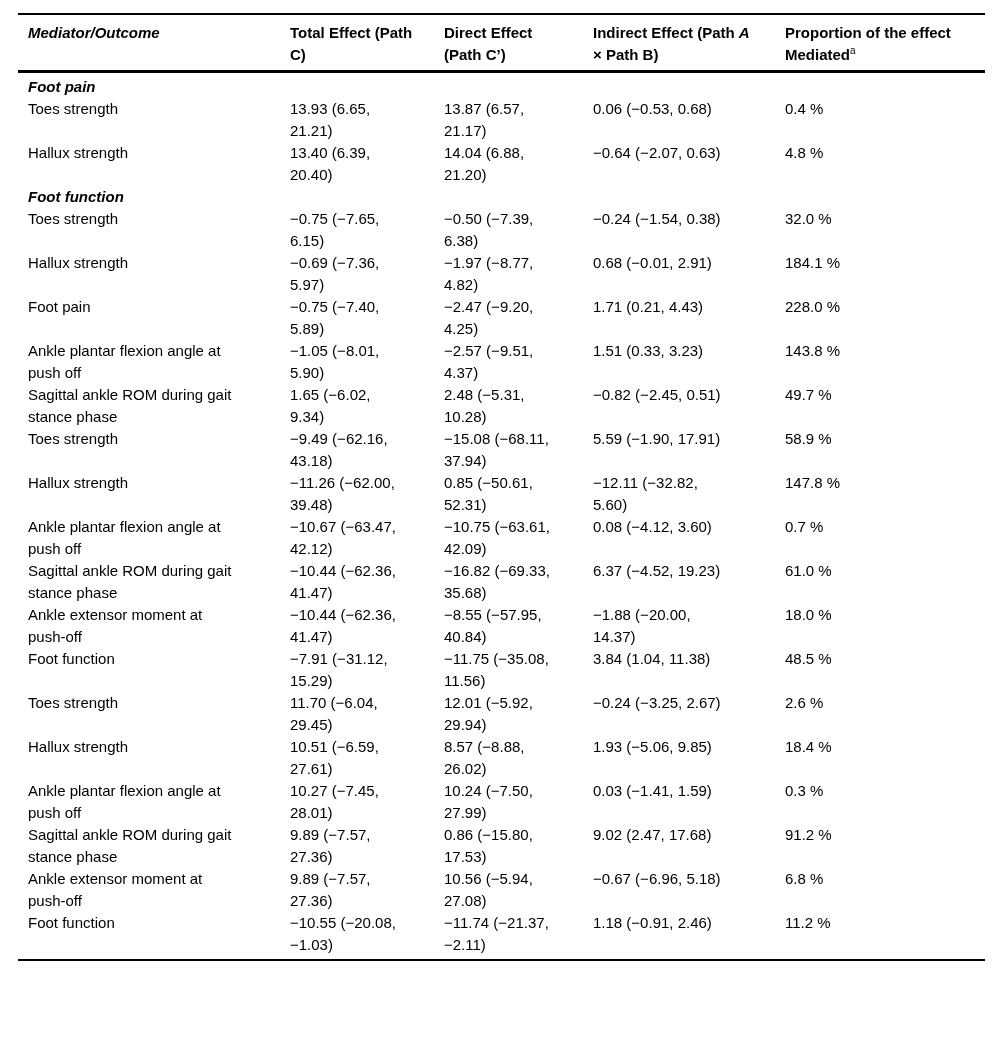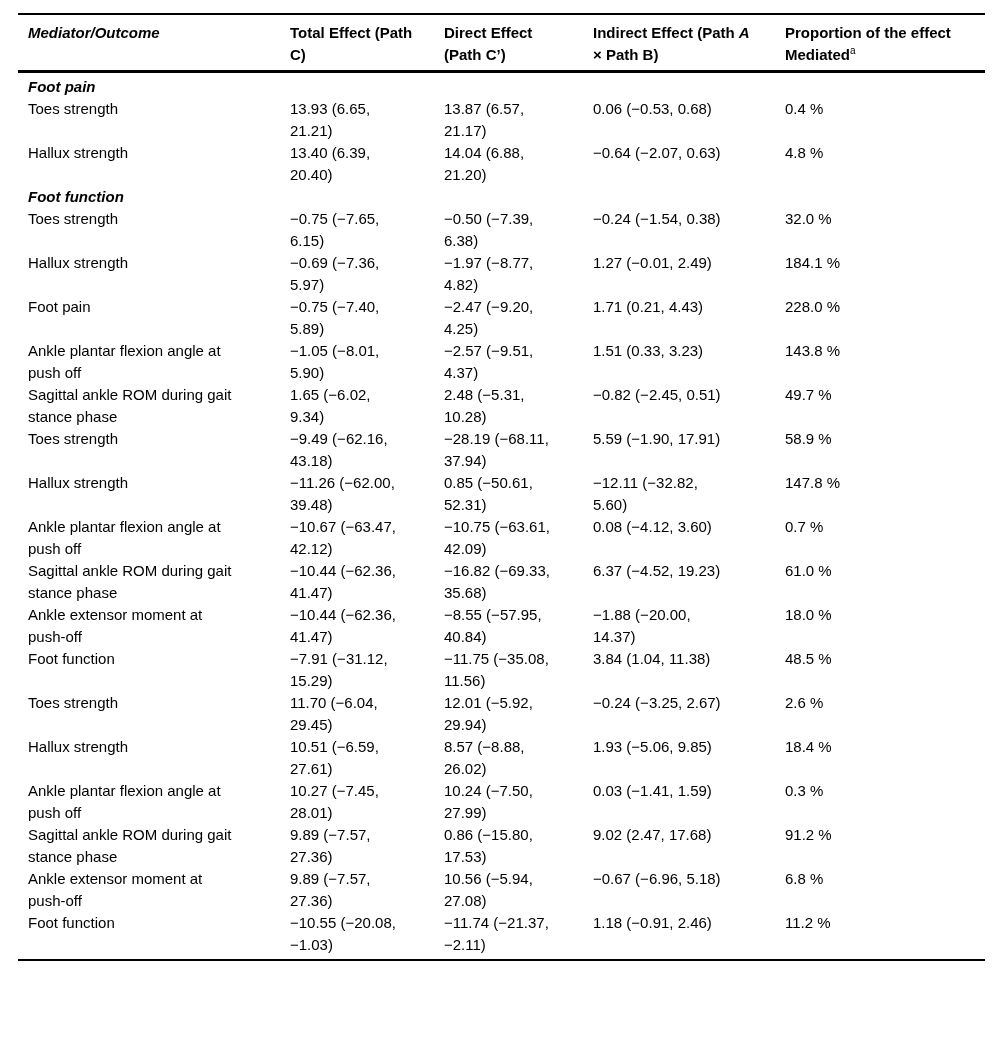--- a/index.html
+++ b/index.html
@@ -109,21 +109,21 @@
 6.38)</td>
           <td class="c4">−0.24 (−1.54, 0.38)</td>
           <td class="c5">32.0 %</td>
         </tr>
         <tr>
           <td class="c1">Hallux strength</td>
           <td class="c2">−0.69 (−7.36,
 5.97)</td>
           <td class="c3">−1.97 (−8.77,
 4.82)</td>
-          <td class="c4">1.27 (−0.01, 2.49)</td>
+          <td class="c4">0.68 (−0.01, 2.91)</td>
           <td class="c5">184.1 %</td>
         </tr>
         <tr>
           <td class="c1">Foot pain</td>
           <td class="c2">−0.75 (−7.40,
 5.89)</td>
           <td class="c3">−2.47 (−9.20,
 4.25)</td>
           <td class="c4">1.71 (0.21, 4.43)</td>
           <td class="c5">228.0 %</td>
@@ -145,21 +145,21 @@
 9.34)</td>
           <td class="c3">2.48 (−5.31,
 10.28)</td>
           <td class="c4">−0.82 (−2.45, 0.51)</td>
           <td class="c5">49.7 %</td>
         </tr>
         <tr>
           <td class="c1">Toes strength</td>
           <td class="c2">−9.49 (−62.16,
 43.18)</td>
-          <td class="c3">−28.19 (−68.11,
+          <td class="c3">−15.08 (−68.11,
 37.94)</td>
           <td class="c4">5.59 (−1.90, 17.91)</td>
           <td class="c5">58.9 %</td>
         </tr>
         <tr>
           <td class="c1">Hallux strength</td>
           <td class="c2">−11.26 (−62.00,
 39.48)</td>
           <td class="c3">0.85 (−50.61,
 52.31)</td>

